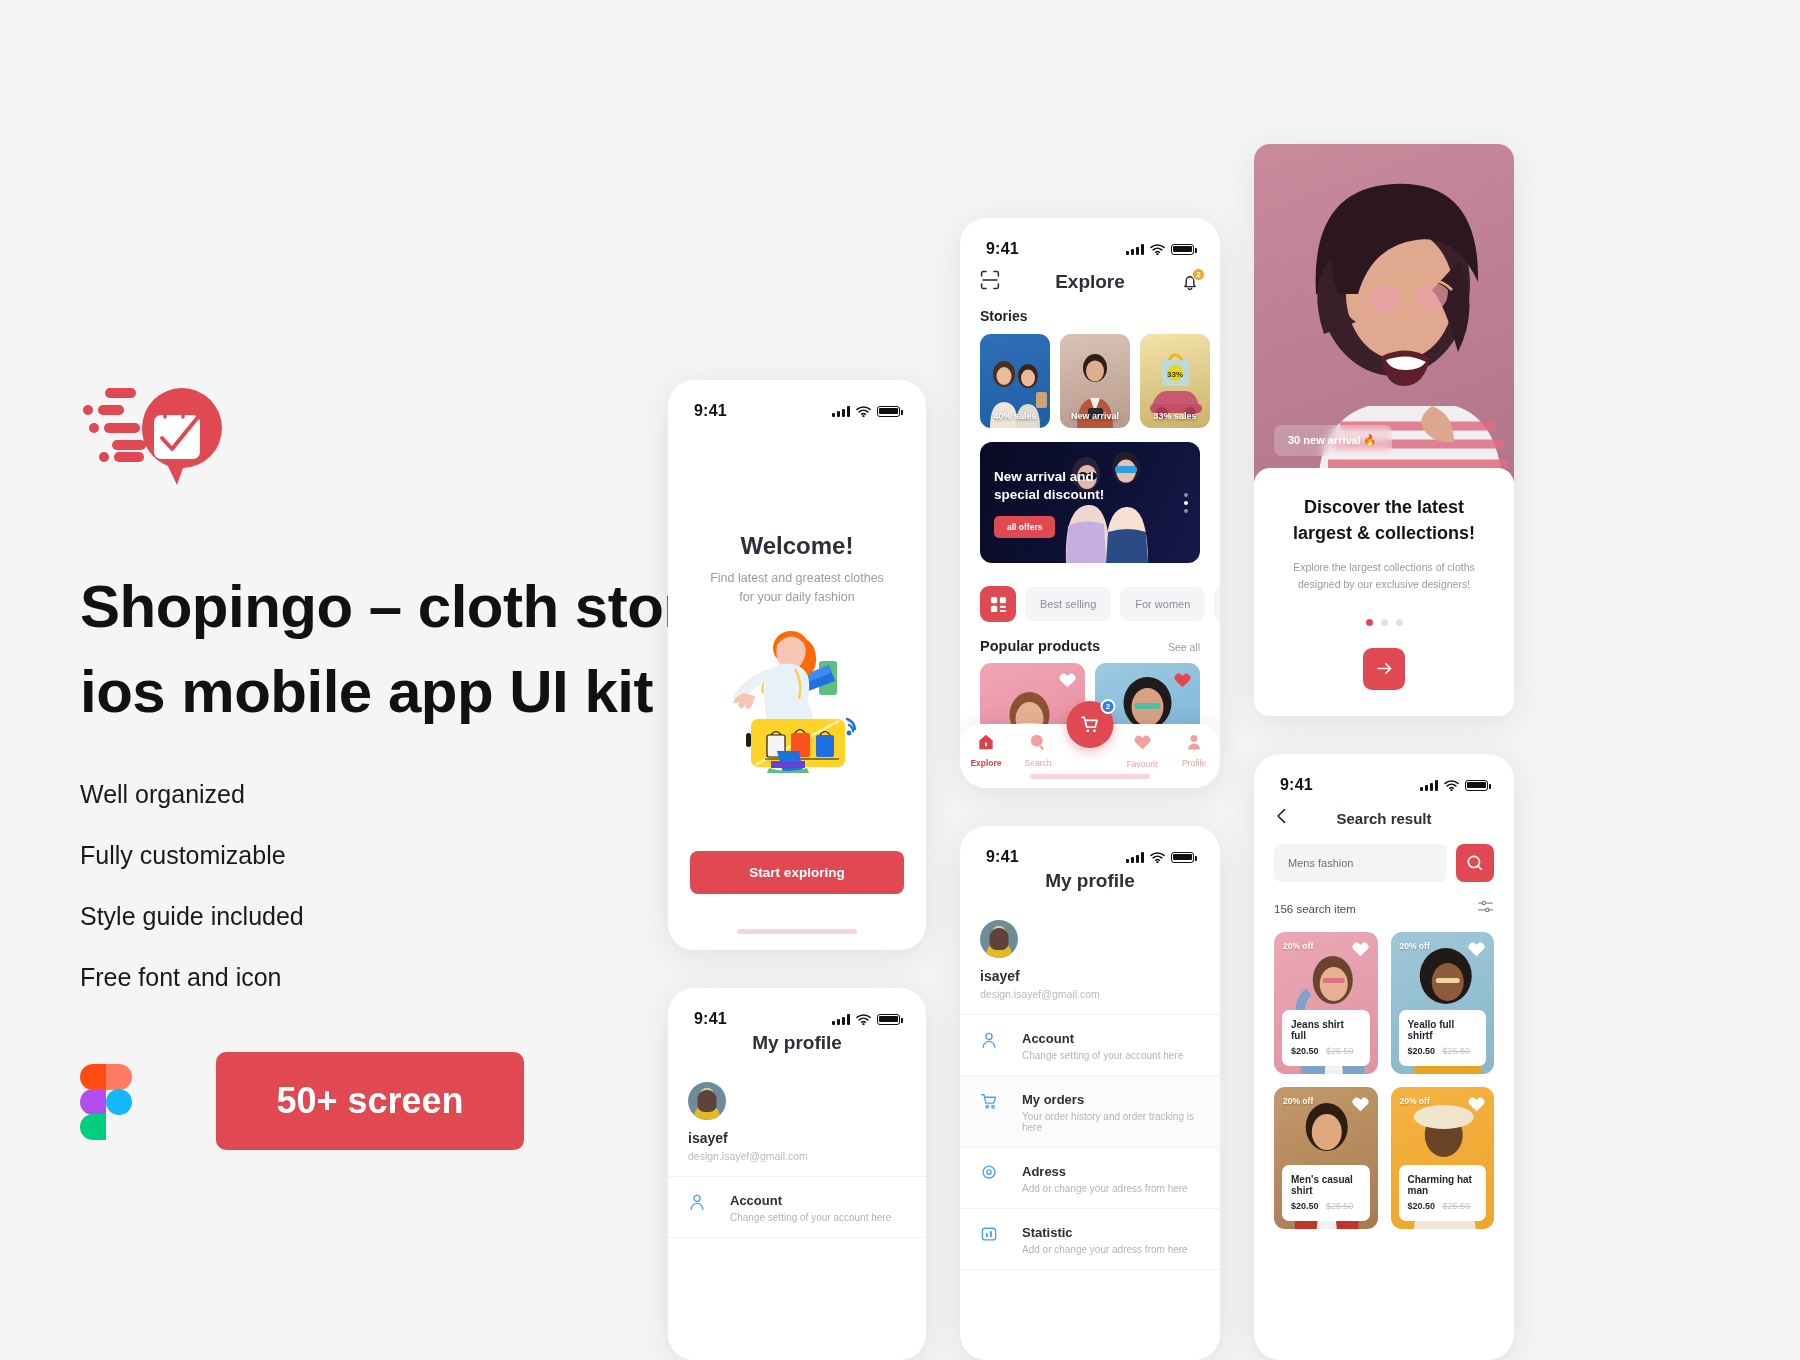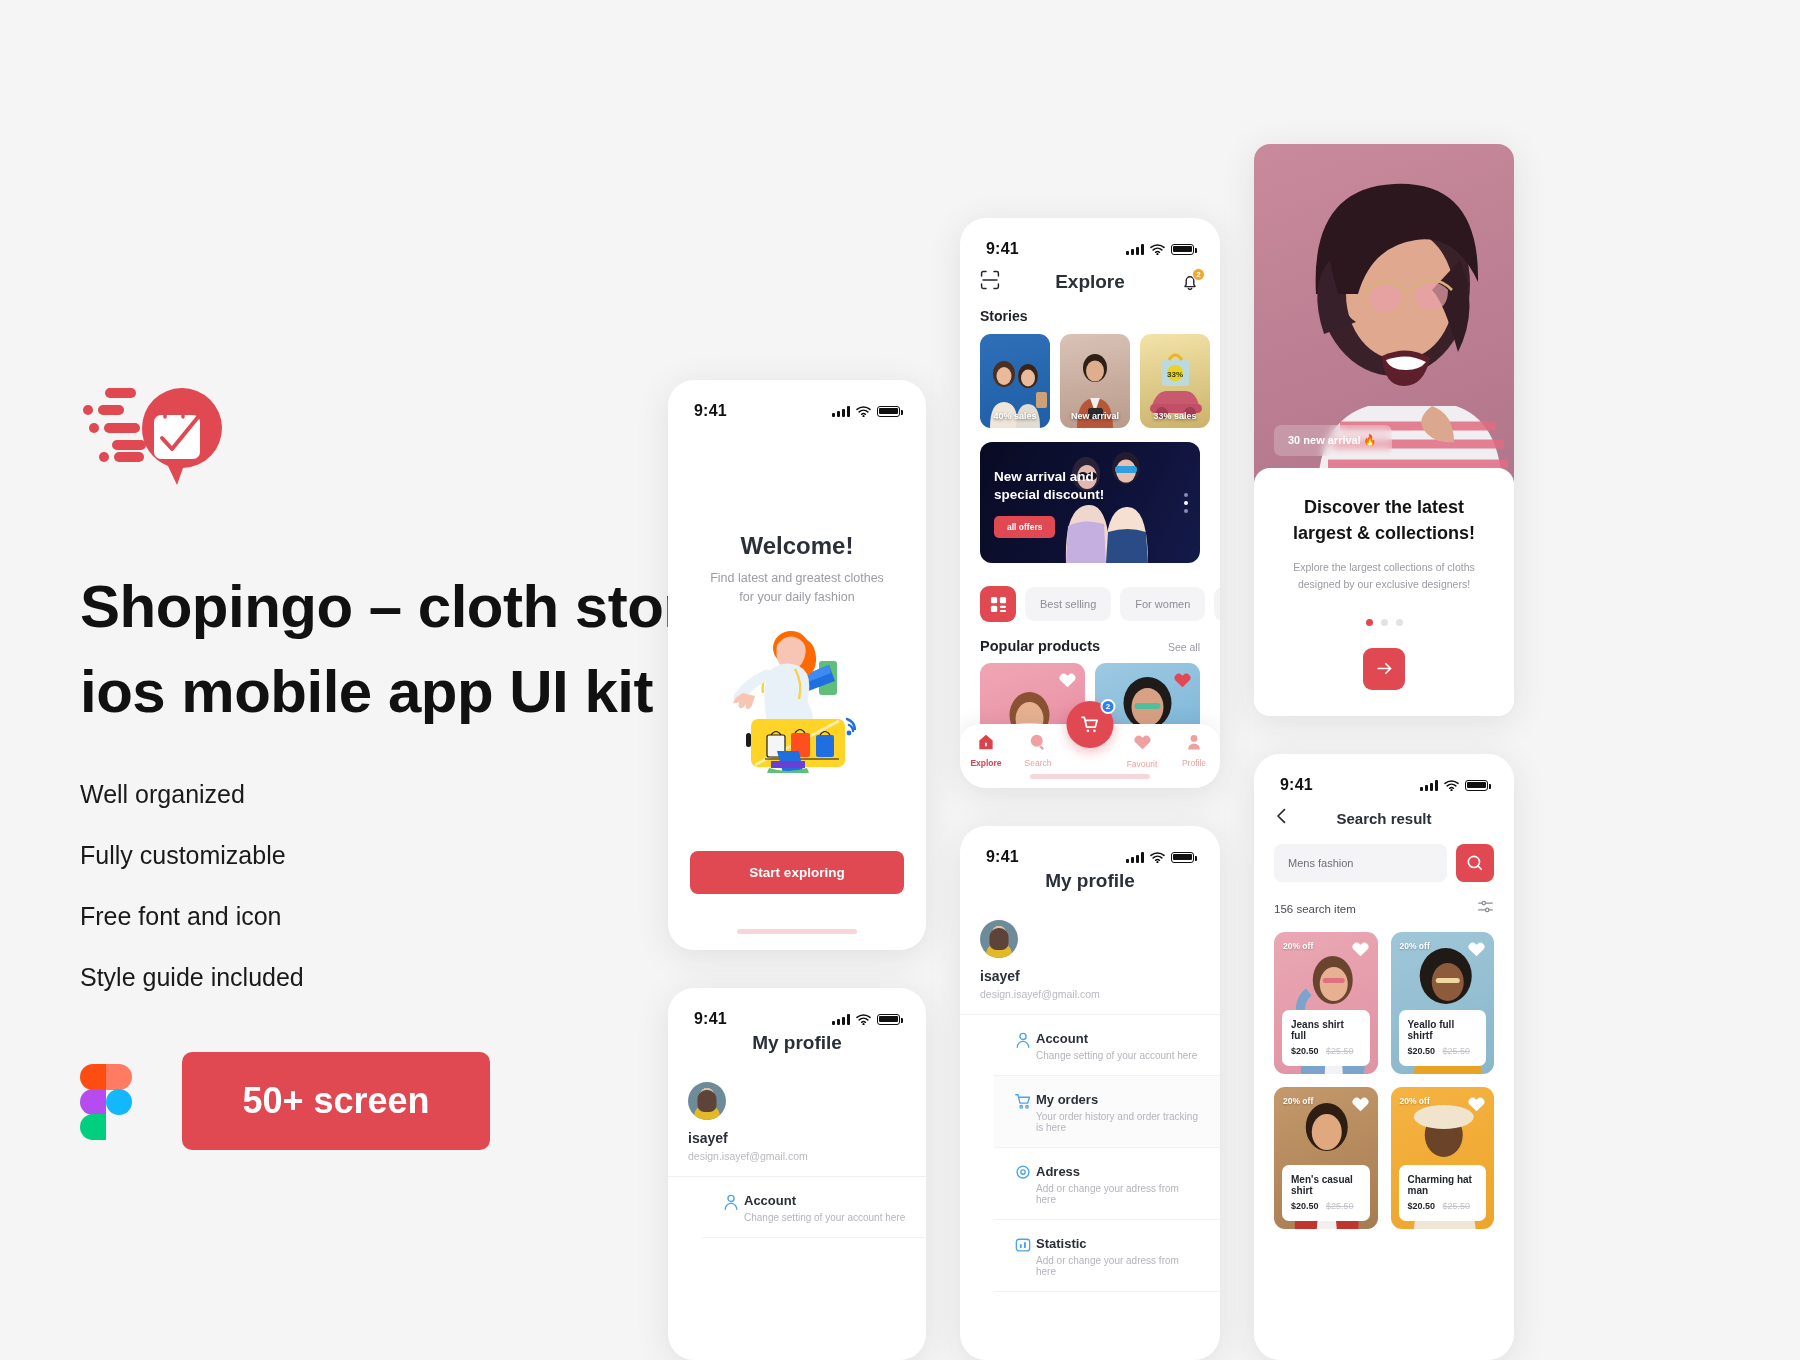--- a/index.html
+++ b/index.html
@@ -12,21 +12,21 @@
   }
   
   .left-panel { position: absolute; left: 80px; top: 380px; width: 640px; }
   .logo-wrap { position: relative; width: 150px; height: 112px; margin-bottom: 72px; }
   .brand-title {
     font-size: 60px; font-weight: 700; color: #111;
     line-height: 1.42; letter-spacing: -0.5px;
   }
   .features { margin-top: 48px; }
   .feature-item { font-size: 25px; color: #1a1a1a; line-height: 1; margin-bottom: 36px; }
-  .bottom-row { display: flex; align-items: center; gap: 50px; margin-top: 62px; }
+  .bottom-row { display: flex; align-items: center; gap: 84px; margin-top: 62px; }
   .figma-logo { width: 52px; height: 74px; position: relative; }
   .fg { position: absolute; width: 26px; height: 26px; }
   .fg1 { left: 0; top: 0; background: #ff4d12; border-radius: 13px 0 0 13px; }
   .fg2 { left: 26px; top: 0; background: #ff7c62; border-radius: 0 13px 13px 0; }
   .fg3 { left: 0; top: 25px; background: #b44cf0; border-radius: 13px 0 0 13px; }
   .fg4 { left: 26px; top: 25px; background: #12b7fc; border-radius: 50%; }
   .fg5 { left: 0; top: 50px; background: #00cf7f; border-radius: 13px 0 0 13px; }
   .screens-btn {
     background: #e04852; color: #fff; border: none;
     font-size: 36px; font-weight: 600;
@@ -83,21 +83,21 @@
     content:""; position:absolute; left:50%; top:58%; width:26px; height:26px;
     transform:translateX(-50%); background:#e3b829; border-radius:13px 13px 0 0;
   }
   .avatar::before {
     content:""; position:absolute; left:50%; top:22%; width:19px; height:22px; z-index:2;
     transform:translateX(-50%); background:#5d4338; border-radius:9px 9px 7px 7px;
   }
   .prof-name { font-size: 14px; font-weight: 700; color: #2b2f38; margin-top: 10px; }
   .prof-mail { font-size: 10.5px; color: #b9b9c0; margin-top: 4px; }
   .menu-list { margin-top: 14px; border-top: 1px solid #f0f0f2; }
-  .menu-item { display: flex; gap: 2px; padding: 14px 20px; border-bottom: 1px solid #f2f2f4; align-items: flex-start; margin-left: 34px; }
+  .menu-item { display: flex; gap: 22px; padding: 14px 20px; border-bottom: 1px solid #f2f2f4; align-items: flex-start; }
   .menu-item.alt { background: #fbfbfc; }
   .menu-ico { width: 20px; flex: 0 0 20px; padding-top: 2px; }
   .menu-title { font-size: 13px; font-weight: 700; color: #2b2f38; }
   .menu-desc { font-size: 10px; color: #b4b4bc; margin-top: 3px; }
 
   
   #phone-explore { left: 960px; top: 218px; width: 260px; height: 570px; }
   .ex-top { display: flex; align-items: center; justify-content: space-between; padding: 8px 20px 0; }
   .bell-wrap { position: relative; width: 20px; height: 20px; }
   .bell-badge {
@@ -254,22 +254,22 @@
   </div>
 
   <h1 class="brand-title">
     <span>Shopingo – cloth store</span><br>
     <span>ios mobile app UI kit</span>
   </h1>
 
   <div class="features">
     <div class="feature-item">Well organized</div>
     <div class="feature-item">Fully customizable</div>
+    <div class="feature-item">Style guide included</div>
     <div class="feature-item">Free font and icon</div>
-    <div class="feature-item">Style guide included</div>
   </div>
 
   <div class="bottom-row">
     <div class="figma-logo">
       <span class="fg fg1"></span>
         <span class="fg fg2"></span>
       <span class="fg fg3"></span>
         <span class="fg fg4"></span>
         <span class="fg fg5"></span>
     </div>

